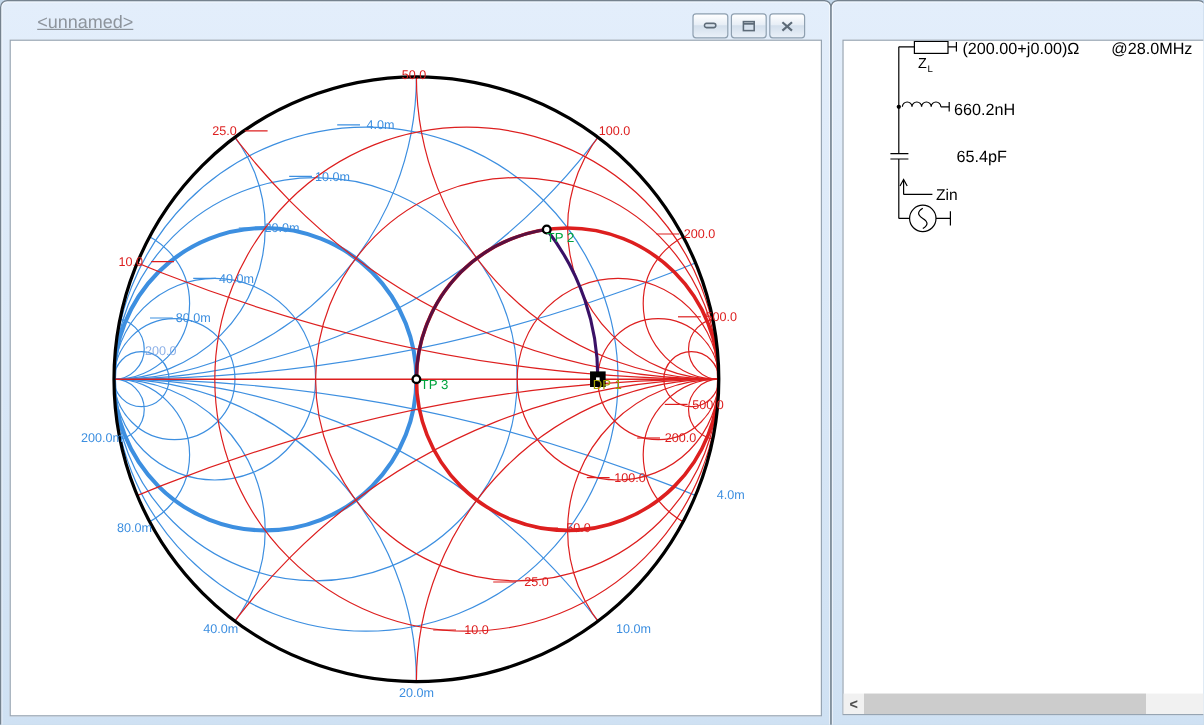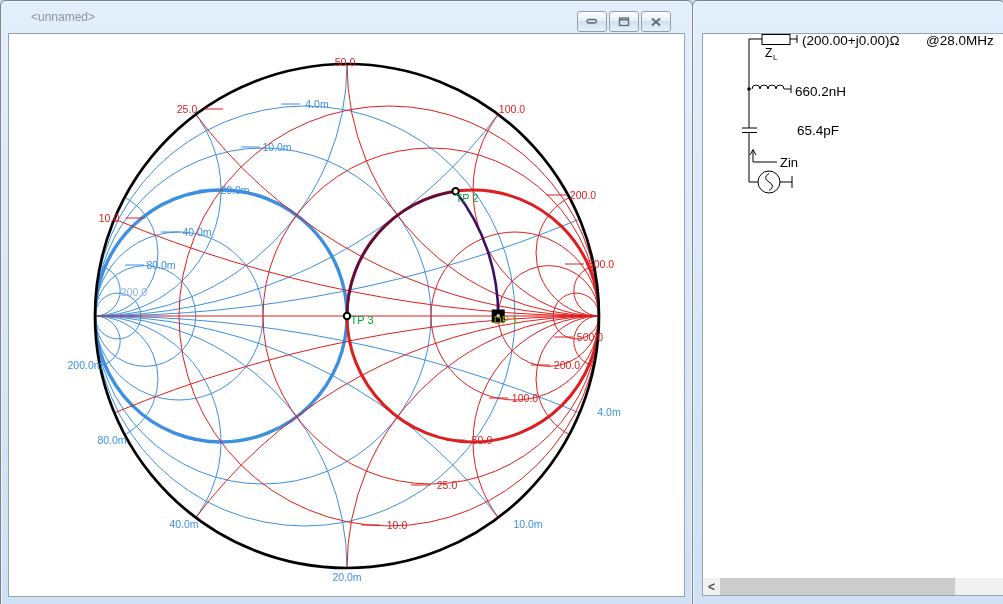--- a/index.html
+++ b/index.html
@@ -2,21 +2,21 @@
 <html><head>
 <meta charset="utf-8">
 <style>
   html,body{margin:0;padding:0;background:#b9cfe4;font-family:"Liberation Sans",sans-serif;}
   #stage{position:relative;width:1003px;height:604px;overflow:hidden;background:#c3d7ea;}
   .win{position:absolute;border:1px solid #75828e;border-radius:6px 6px 0 0;
        background:linear-gradient(#e3eefb,#cfe1f3);box-shadow:inset 0 0 0 1px rgba(255,255,255,.65);}
   #win-left{left:0;top:0;width:691px;height:604px;}
   #win-right{left:692px;top:0;width:311px;height:604px;}
   .titlebar{position:absolute;left:0;top:0;right:0;height:32px;}
-  .title{position:absolute;left:30px;top:9px;font-size:12px;white-space:pre;}
+  .title{position:absolute;left:30px;top:9px;font-size:15px;white-space:pre;text-decoration:underline;}
   #win-left .title{color:#8d949c;}
   #win-right .title{color:#0a0a0a;}
   .winbtns{position:absolute;top:10px;display:flex;}
   #win-left .winbtns{right:21px;}
   #win-right .winbtns{right:9px;}
   .wbtn{width:28px;height:19px;margin-left:2px;border:1px solid #8fa0b0;border-radius:3px;
         background:linear-gradient(#ffffff,#e7eef6 45%,#d3dfec 50%,#e9f0f8);
         display:flex;align-items:center;justify-content:center;}
   .client{position:absolute;background:#fff;border:1px solid #96a4b2;}
   #win-left .client{left:7px;top:32px;width:675px;height:562px;}

